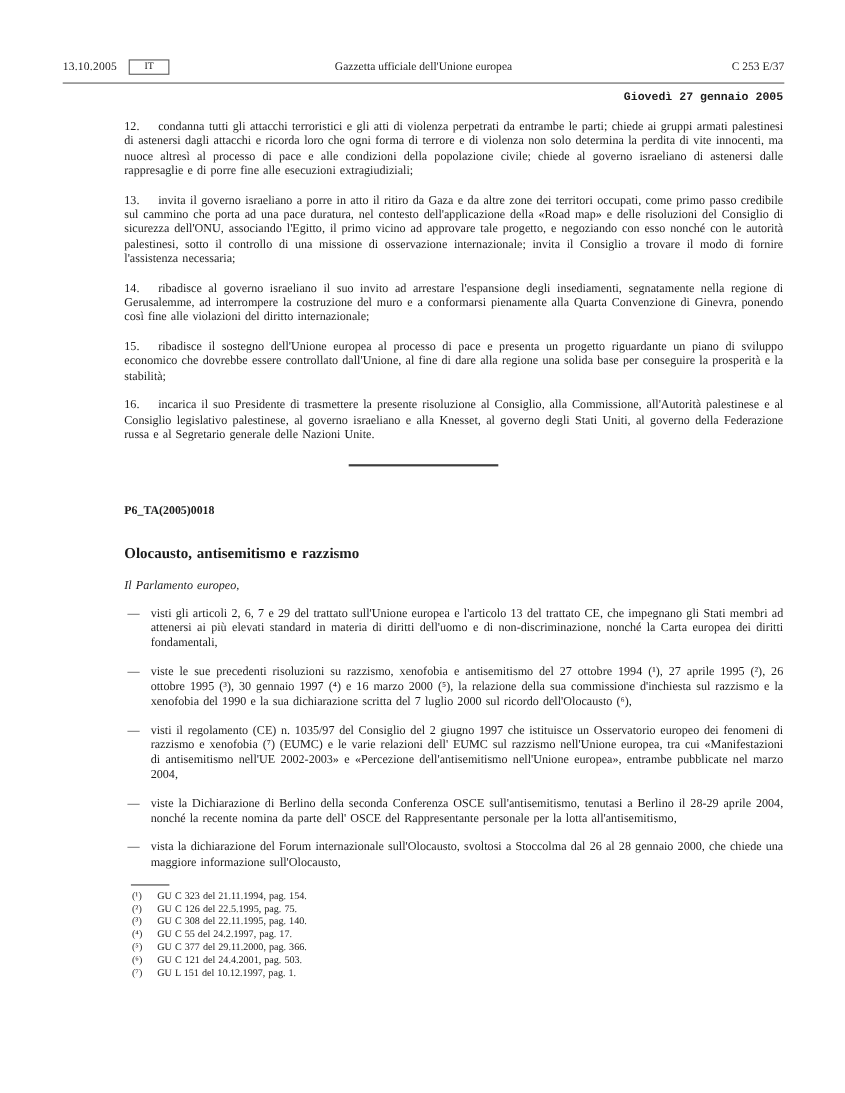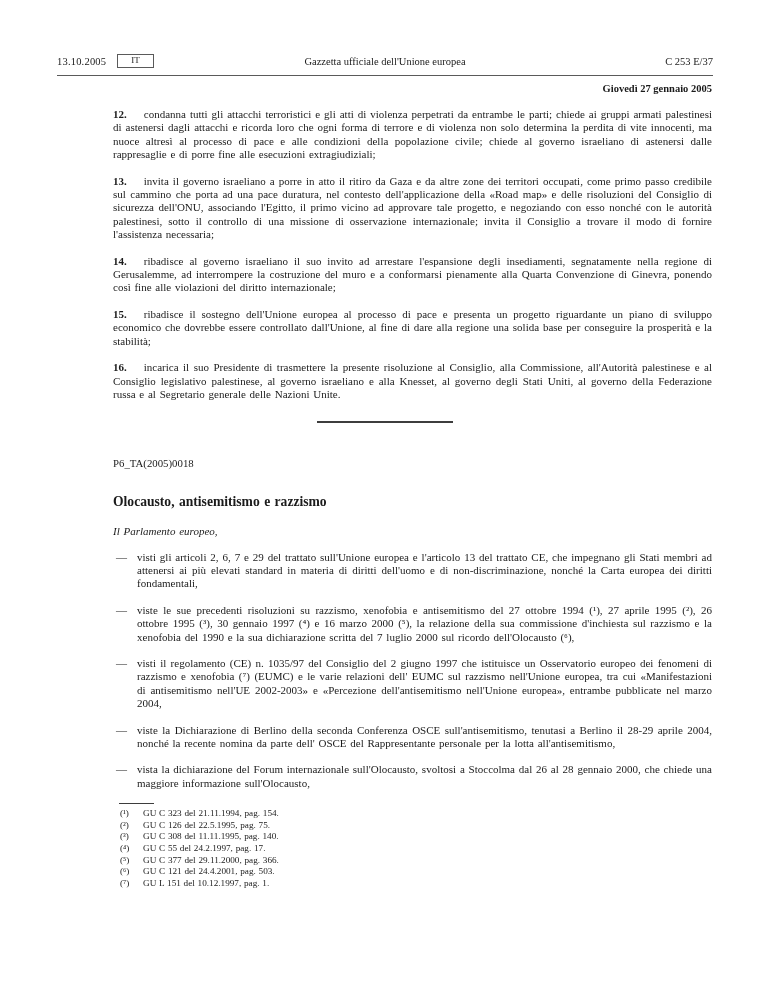--- a/index.html
+++ b/index.html
@@ -39,40 +39,41 @@
     position: absolute;
     left: 0; right: 0;
     text-align: center;
     pointer-events: none;
   }
   .sitting-date {
     margin: 7px 56px 0 0;
     text-align: right;
     font-weight: bold;
     font-size: 10.5px;
+    font-family: Liberation Mono, monospace;
   }
   
   .content {
     margin: 14px 56px 0 113px;
     font-size: 11px;
     line-height: 13.4px;
     text-align: justify;
     word-spacing: 0.09em;
   }
   .para { margin: 0 0 13px 0; }
-  .para .pnum { font-weight: bold; margin-right: 17px; margin-top: 36px; }
+  .para .pnum { font-weight: normal; margin-right: 17px; margin-top: 36px; }
   .section-rule {
     width: 136px;
     height: 0;
     border-top: 2px solid #3d3d3d;
     margin: 20px 0 0 204px;
   }
   .doc-code {
     margin-top: 34px;
-    font-weight: normal;
+    font-weight: bold;
     font-size: 10.8px;
     text-align: left;
   }
   .doc-title {
     margin: 24px 0 0 0;
     font-weight: bold;
     font-size: 13.6px;
     text-align: left;
   }
   .doc-subtitle {
@@ -181,21 +182,21 @@
     <div class="footnote">
       <span class="fmark">(¹)</span>
       <span class="ftext">GU C 323 del 21.11.1994, pag. 154.</span>
     </div>
     <div class="footnote">
       <span class="fmark">(²)</span>
       <span class="ftext">GU C 126 del 22.5.1995, pag. 75.</span>
     </div>
     <div class="footnote">
       <span class="fmark">(³)</span>
-      <span class="ftext">GU C 308 del 11.11.1995, pag. 140.</span>
+      <span class="ftext">GU C 308 del 22.11.1995, pag. 140.</span>
     </div>
     <div class="footnote">
       <span class="fmark">(⁴)</span>
       <span class="ftext">GU C 55 del 24.2.1997, pag. 17.</span>
     </div>
     <div class="footnote">
       <span class="fmark">(⁵)</span>
       <span class="ftext">GU C 377 del 29.11.2000, pag. 366.</span>
     </div>
     <div class="footnote">

